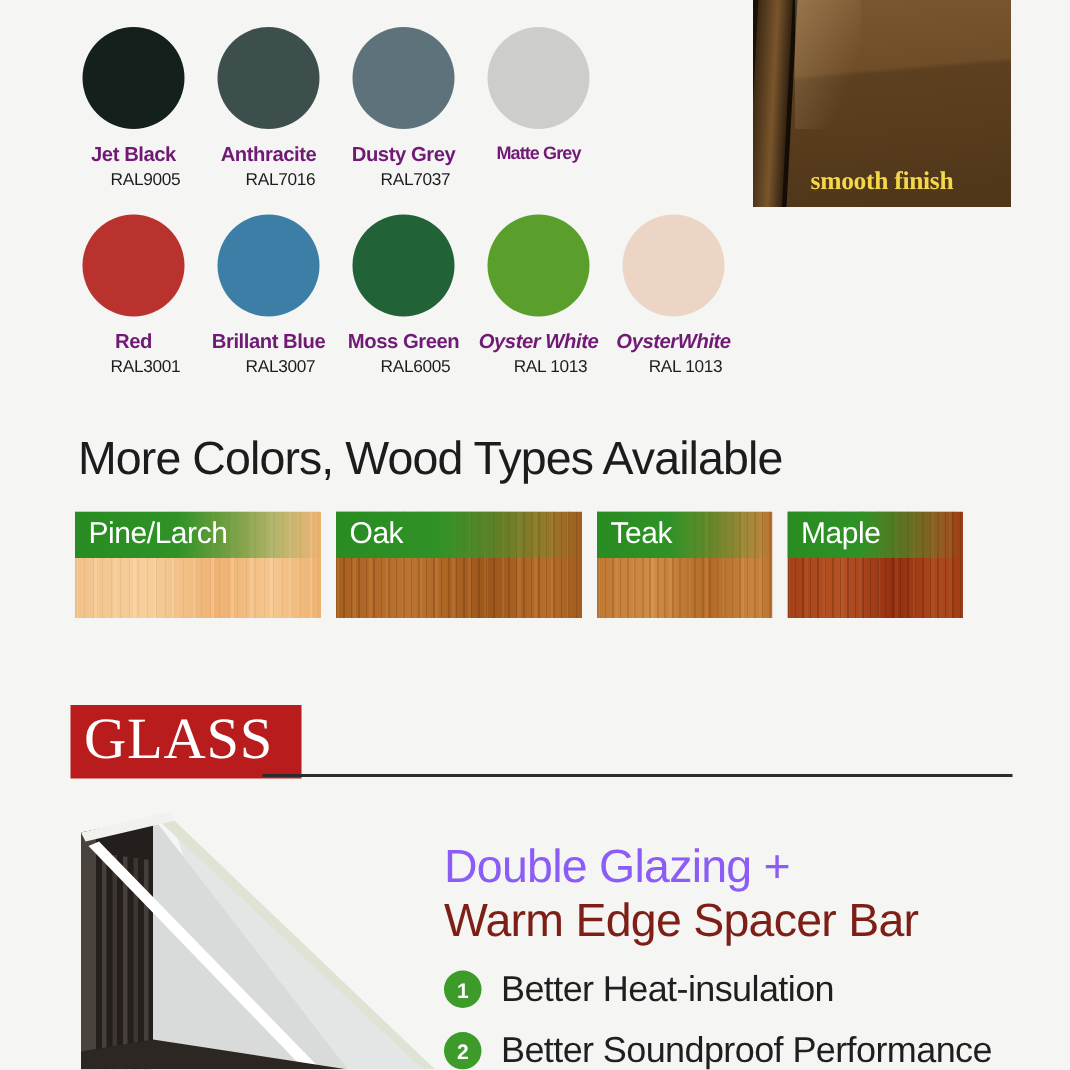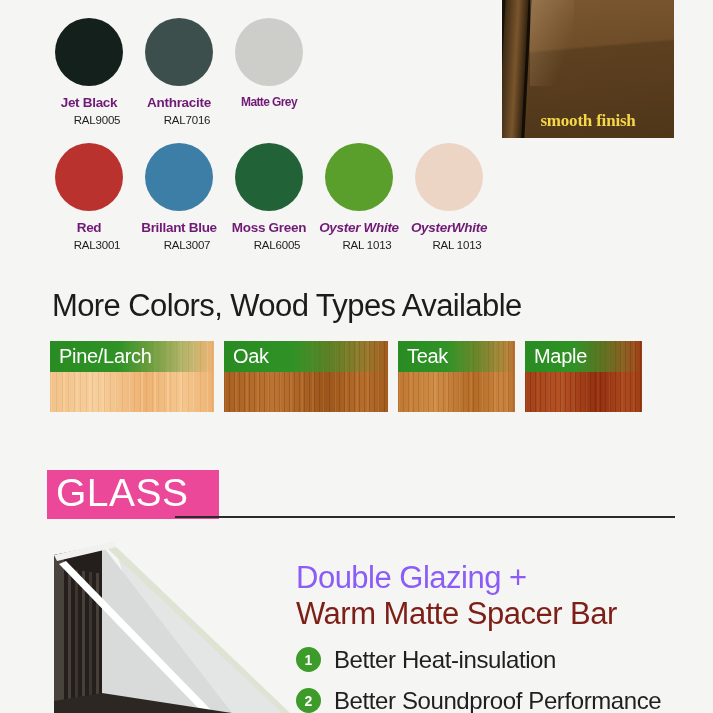--- a/index.html
+++ b/index.html
@@ -178,22 +178,23 @@
     position: absolute;
     left: 47px;
     top: 470px;
     width: 628px;
     height: 48px;
   }
   .glass-tag {
     position: absolute;
     left: 0;
     top: 0;
-    background: #ec4899;
-    padding: 2px 30px 5px 9px;
+    background: #b91c1c;
+    padding: 2px 19px 5px 9px;
+    font-family: Liberation Serif, serif;
   }
   .glass-tag-text {
     font-size: 39px;
     font-weight: 400;
     color: #ffffff;
     letter-spacing: 0.5px;
     line-height: 1.08;
   }
   .glass-rule {
     position: absolute;
@@ -279,20 +280,25 @@
       <span class="swatch-dot" style="background:#13201c"></span>
       <span class="swatch-name">Jet Black</span>
       <span class="swatch-ral">RAL9005</span>
     </div>
     <div class="swatch-cell">
       <span class="swatch-dot" style="background:#3d4f4c"></span>
       <span class="swatch-name">Anthracite</span>
       <span class="swatch-ral">RAL7016</span>
     </div>
     <div class="swatch-cell">
+      <span class="swatch-dot" style="background:#5e727b"></span>
+      <span class="swatch-name">Dusty Grey</span>
+      <span class="swatch-ral">RAL7037</span>
+    </div>
+    <div class="swatch-cell">
       <span class="swatch-dot" style="background:#cdcec9"></span>
       <span class="swatch-name compact">Matte Grey</span>
       <span class="swatch-ral"></span>
     </div>
   </div>
 
   <div class="swatch-row row-two">
     <div class="swatch-cell">
       <span class="swatch-dot" style="background:#b9322e"></span>
       <span class="swatch-name">Red</span>
@@ -405,21 +411,21 @@
     <polygon points="24,28 172,180 161,180 17,31" fill="#ffffff"></polygon>
 
     <polygon points="12,22 72,8 75,14 15,28" fill="#f1f1ef"></polygon>
 
     <polygon points="12,168 60,160 190,180 12,180" fill="#2d2723"></polygon>
   </svg>
 </div>
 
 <div class="glazing-block">
   <div class="glazing-title-1">Double Glazing +</div>
-  <div class="glazing-title-2">Warm Matte Spacer Bar</div>
+  <div class="glazing-title-2">Warm Edge Spacer Bar</div>
 
   <ul class="benefit-list">
     <li class="benefit-item">
       <span class="benefit-badge">1</span>
       <span class="benefit-text">Better Heat-insulation</span>
     </li>
     <li class="benefit-item">
       <span class="benefit-badge">2</span>
       <span class="benefit-text">Better Soundproof Performance</span>
     </li>

